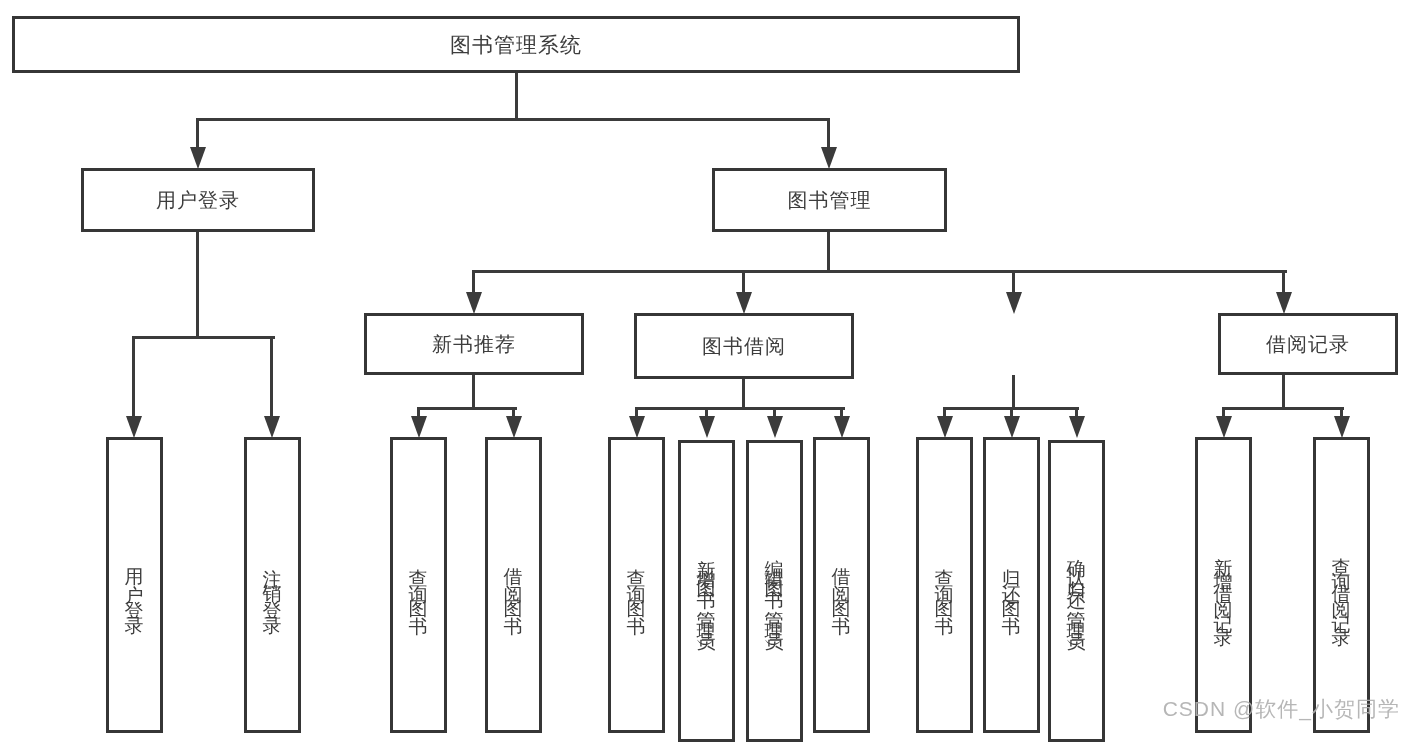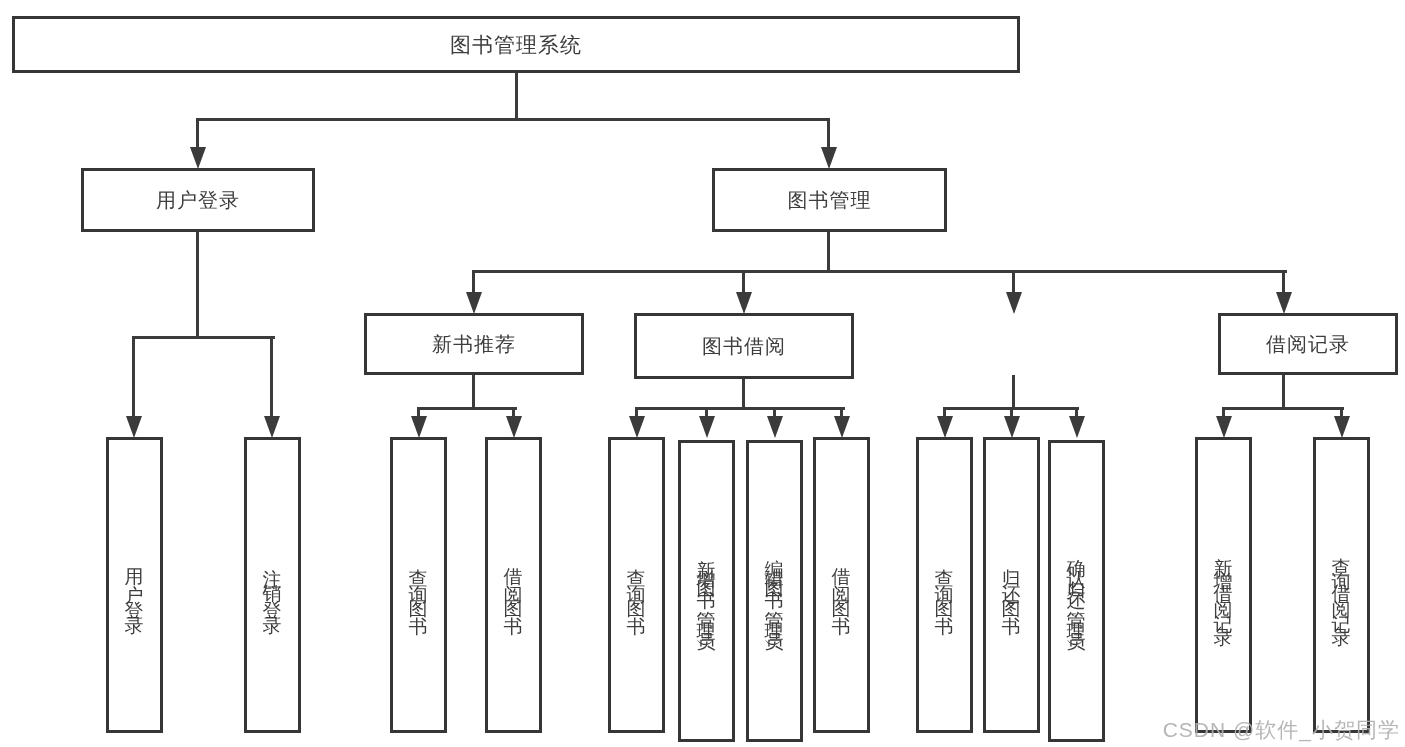--- a/index.html
+++ b/index.html
@@ -27,21 +27,21 @@
   .ls-tight{letter-spacing:0.55em;}
   
   .vline{position:absolute;width:3px;background:#3b3b3b;}
   .hline{position:absolute;height:3px;background:#3b3b3b;}
   .arrow{
     position:absolute;width:0;height:0;
     border-left:8px solid transparent;border-right:8px solid transparent;
     border-top:22px solid #3b3b3b;
   }
   .watermark{
-    position:absolute;top:716px;right:5px;
+    position:absolute;top:695px;right:5px;
     font-size:21px;color:rgba(176,176,176,0.92);letter-spacing:1px;white-space:nowrap;
   }
 </style>
 </head>
 <body>
 
 <div class="canvas">
 
   <div class="vline" style="left:515px;top:67px;height:53px;"></div>
   <div class="hline" style="left:198px;top:118px;width:632px;"></div>

